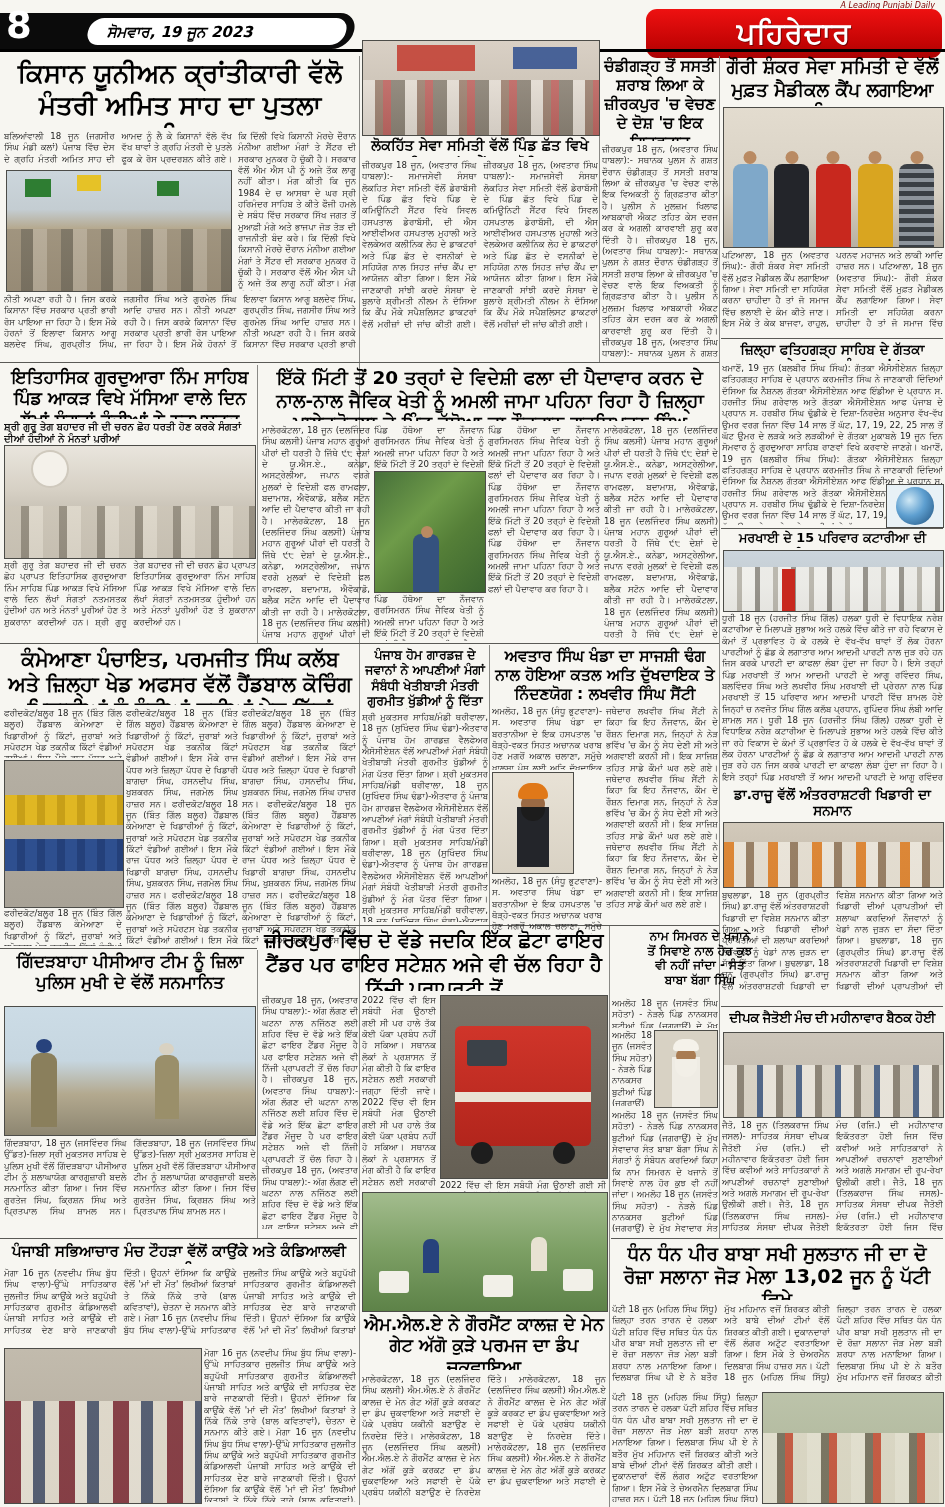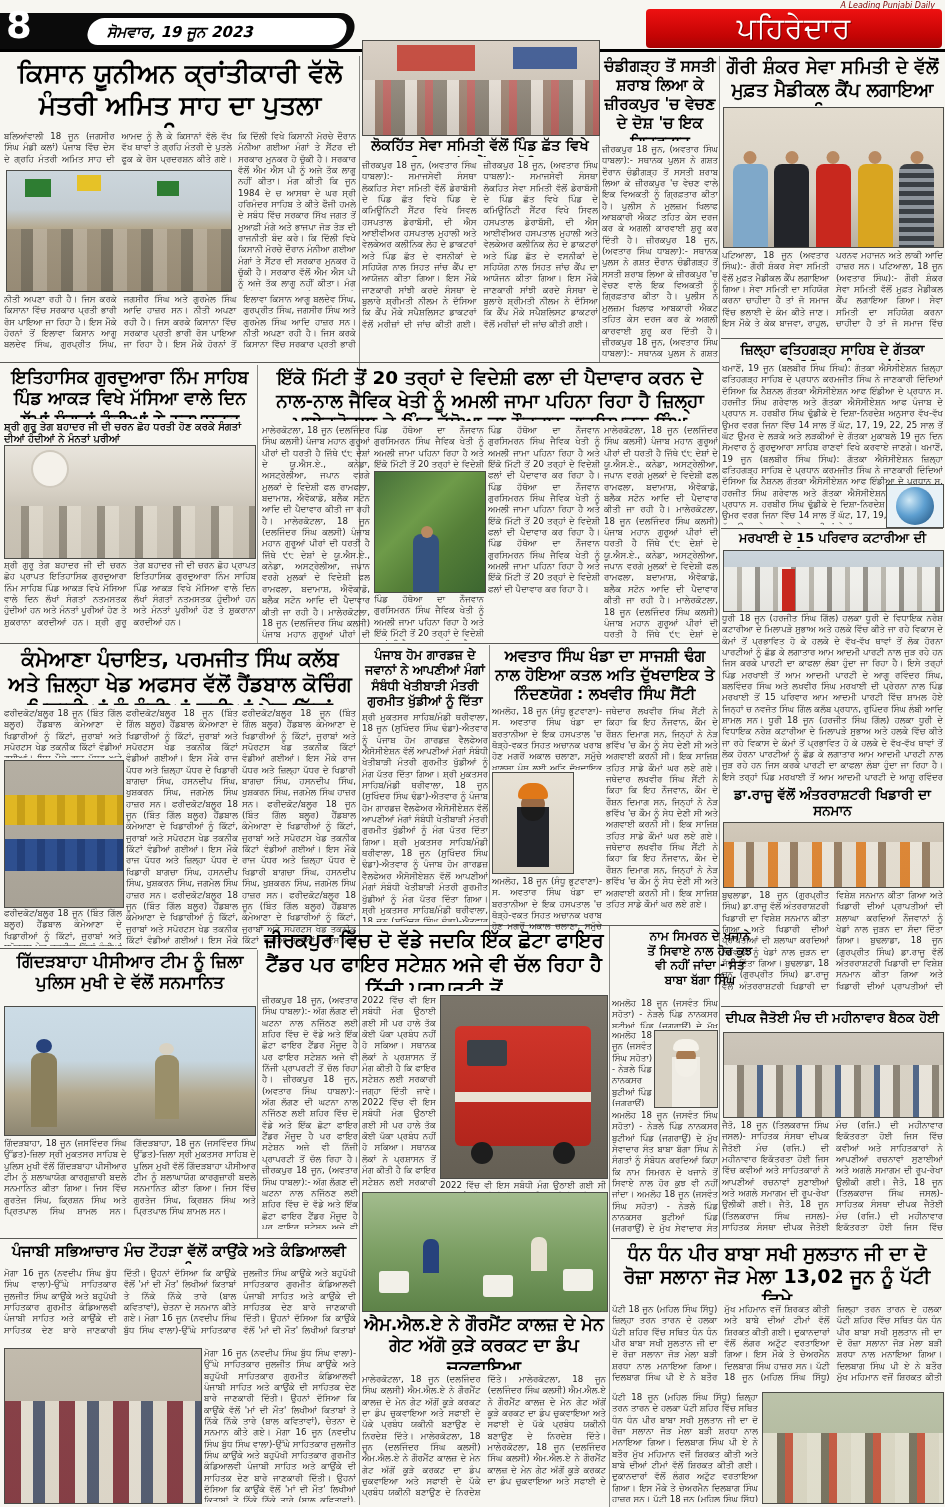--- a/index.html
+++ b/index.html
@@ -3,21 +3,21 @@
 <meta charset="utf-8">
 <style>
   html,body{margin:0;padding:0;background:#e9e7e2;font-family:"DejaVu Sans","Liberation Sans",sans-serif;}
   #page{position:relative;width:945px;height:1507px;background:#f7f6f1;color:#141414;overflow:hidden;margin:0 auto;}
   
   #hdr-rule{position:absolute;left:0;top:49px;width:945px;height:3px;background:#000;}
   #hdr-black{position:absolute;left:-14px;top:13px;width:368px;height:36px;background:#0b0b0b;border-radius:0 20px 20px 0;transform:skewX(-14deg);}
   #hdr-date{position:absolute;left:88px;top:18px;width:238px;height:27px;background:#fff;border-radius:13px;transform:skewX(-14deg);display:flex;align-items:center;padding-left:20px;font-weight:bold;font-size:15px;color:#000;}
   #page-no{position:absolute;left:6px;top:4px;font-size:37px;font-weight:800;color:#fff;z-index:3;}
   #tagline{position:absolute;right:10px;top:1px;font-size:8px;font-style:italic;color:#7a0000;}
-  #masthead{position:absolute;left:646px;top:9px;width:296px;height:39px;background:linear-gradient(180deg,#ee1111 0%,#c40404 70%,#a80303 100%);border-radius:4px;display:flex;align-items:center;justify-content:center;color:#fff;font-size:29px;font-weight:400;letter-spacing:1px;text-shadow:1px 1px 0 #700;}
+  #masthead{position:absolute;left:646px;top:9px;width:296px;height:49px;background:linear-gradient(180deg,#ee1111 0%,#c40404 70%,#a80303 100%);border-radius:11px;display:flex;align-items:center;justify-content:center;color:#fff;font-size:29px;font-weight:700;letter-spacing:1px;text-shadow:1px 1px 0 #700;}
   
   .vr{position:absolute;width:1px;background:#8a8a86;}
   .hr2{position:absolute;height:1px;background:#5a5a56;}
   
   .hl{position:absolute;font-weight:800;color:#000;text-align:center;line-height:1.22;overflow:hidden;}
   .sub{position:absolute;font-weight:700;color:#111;text-align:left;overflow:hidden;}
   .bd{position:absolute;font-size:8.6px;line-height:1.32;text-align:justify;overflow:hidden;color:#1c1c1c;column-gap:7px;}
   .photo{position:absolute;border:1px solid #4c4c48;overflow:hidden;}
   .pp{position:absolute;bottom:0;height:60%;width:16%;border-radius:8px 8px 0 0;}
   .pp::before{content:"";position:absolute;top:-13px;left:50%;transform:translateX(-50%);width:13px;height:13px;border-radius:50%;background:#b98a62;}
@@ -203,21 +203,21 @@
     <div class="photo" style="left:654px;top:1030px;width:62px;height:76px;background:#d8d2c4;">
       <div style="position:absolute;left:17px;top:26px;width:28px;height:50px;background:#efece4;"></div>
       <div style="position:absolute;left:21px;top:16px;width:20px;height:18px;border-radius:50%;background:#a97c53;"></div>
       <div style="position:absolute;left:18px;top:8px;width:26px;height:12px;border-radius:12px 12px 3px 3px;background:#f5f2ea;"></div>
       <div style="position:absolute;left:20px;top:28px;width:22px;height:18px;border-radius:0 0 11px 11px;background:#f2efe7;"></div>
     </div>
     <div class="bd" style="left:612px;top:1110px;width:106px;height:124px;">ਅਮਲੋਹ 18 ਜੂਨ (ਜਸਵੰਤ ਸਿੰਘ ਸਹੋਤਾ) - ਨੇੜਲੇ ਪਿੰਡ ਨਾਨਕਸਰ ਬੁਟੀਆਂ ਪਿੰਡ (ਜਗਰਾਉਂ) ਦੇ ਮੁੱਖ ਸੇਵਾਦਾਰ ਸੰਤ ਬਾਬਾ ਬੱਗਾ ਸਿੰਘ ਨੇ ਸੰਗਤਾਂ ਨੂੰ ਸੰਬੋਧਨ ਕਰਦਿਆਂ ਕਿਹਾ ਕਿ ਨਾਮ ਸਿਮਰਨ ਦੇ ਖਜਾਨੇ ਤੋਂ ਸਿਵਾਏ ਨਾਲ ਹੋਰ ਕੁਝ ਵੀ ਨਹੀਂ ਜਾਂਦਾ। ਅਮਲੋਹ 18 ਜੂਨ (ਜਸਵੰਤ ਸਿੰਘ ਸਹੋਤਾ) - ਨੇੜਲੇ ਪਿੰਡ ਨਾਨਕਸਰ ਬੁਟੀਆਂ ਪਿੰਡ (ਜਗਰਾਉਂ) ਦੇ ਮੁੱਖ ਸੇਵਾਦਾਰ ਸੰਤ ਬਾਬਾ ਬੱਗਾ ਸਿੰਘ ਨੇ ਸੰਗਤਾਂ ਨੂੰ ਸੰਬੋਧਨ ਕਰਦਿਆਂ ਕਿਹਾ ਕਿ ਨਾਮ ਸਿਮਰਨ ਦੇ ਖਜਾਨੇ ਤੋਂ ਸਿਵਾਏ ਨਾਲ ਹੋਰ ਕੁਝ ਵੀ ਨਹੀਂ ਜਾਂਦਾ।</div>
   </div>
 
   <div>
-    <div class="hl" style="left:722px;top:1010px;width:221px;height:20px;font-size:13px;">ਦੀਪਕ ਜੈਤੋਈ ਮੰਚ ਦੀ ਮਹੀਨਾਵਾਰ ਬੈਠਕ ਹੋਈ</div>
+    <div class="hl" style="left:722px;top:1010px;width:221px;height:20px;font-size:13px;font-family:Liberation Serif, serif;">ਦੀਪਕ ਜੈਤੋਈ ਮੰਚ ਦੀ ਮਹੀਨਾਵਾਰ ਬੈਠਕ ਹੋਈ</div>
     <div class="photo" style="left:723px;top:1032px;width:219px;height:84px;background:linear-gradient(180deg,#cdc6ba 0%,#bfb8ac 100%);">
       <div style="position:absolute;left:0;bottom:0;width:100%;height:62%;background:repeating-linear-gradient(90deg,#f0ece3 0 13px,#7e7668 13px 20px,#dcd6c9 20px 33px,#35527e 33px 39px);opacity:.8;"></div>
     </div>
     <div class="bd" style="left:722px;top:1120px;width:221px;height:114px;columns:2;">ਜੈਤੋ, 18 ਜੂਨ (ਤਿਲਕਰਾਜ ਸਿੰਘ ਜਸਲ)- ਸਾਹਿਤਕ ਸੰਸਥਾ ਦੀਪਕ ਜੈਤੋਈ ਮੰਚ (ਰਜਿ.) ਦੀ ਮਹੀਨਾਵਾਰ ਇਕੱਤਰਤਾ ਹੋਈ ਜਿਸ ਵਿੱਚ ਕਵੀਆਂ ਅਤੇ ਸਾਹਿਤਕਾਰਾਂ ਨੇ ਆਪਣੀਆਂ ਰਚਨਾਵਾਂ ਸੁਣਾਈਆਂ ਅਤੇ ਅਗਲੇ ਸਮਾਗਮ ਦੀ ਰੂਪ-ਰੇਖਾ ਉਲੀਕੀ ਗਈ। ਜੈਤੋ, 18 ਜੂਨ (ਤਿਲਕਰਾਜ ਸਿੰਘ ਜਸਲ)- ਸਾਹਿਤਕ ਸੰਸਥਾ ਦੀਪਕ ਜੈਤੋਈ ਮੰਚ (ਰਜਿ.) ਦੀ ਮਹੀਨਾਵਾਰ ਇਕੱਤਰਤਾ ਹੋਈ ਜਿਸ ਵਿੱਚ ਕਵੀਆਂ ਅਤੇ ਸਾਹਿਤਕਾਰਾਂ ਨੇ ਆਪਣੀਆਂ ਰਚਨਾਵਾਂ ਸੁਣਾਈਆਂ ਅਤੇ ਅਗਲੇ ਸਮਾਗਮ ਦੀ ਰੂਪ-ਰੇਖਾ ਉਲੀਕੀ ਗਈ। ਜੈਤੋ, 18 ਜੂਨ (ਤਿਲਕਰਾਜ ਸਿੰਘ ਜਸਲ)- ਸਾਹਿਤਕ ਸੰਸਥਾ ਦੀਪਕ ਜੈਤੋਈ ਮੰਚ (ਰਜਿ.) ਦੀ ਮਹੀਨਾਵਾਰ ਇਕੱਤਰਤਾ ਹੋਈ ਜਿਸ ਵਿੱਚ ਕਵੀਆਂ ਅਤੇ ਸਾਹਿਤਕਾਰਾਂ ਨੇ ਆਪਣੀਆਂ ਰਚਨਾਵਾਂ ਸੁਣਾਈਆਂ ਅਤੇ ਅਗਲੇ ਸਮਾਗਮ ਦੀ ਰੂਪ-ਰੇਖਾ ਉਲੀਕੀ ਗਈ।</div>
   </div>
 
   <div>
     <div class="hl" style="left:2px;top:1242px;width:354px;height:22px;font-size:15px;">ਪੰਜਾਬੀ ਸਭਿਆਚਾਰ ਮੰਚ ਟੌਹੜਾ ਵੱਲੋਂ ਕਾਉਂਕੇ ਅਤੇ ਕੰਡਿਆਲਵੀ ਸਨਮਾਨਿਤ</div>
     <div class="bd" style="left:4px;top:1268px;width:352px;height:76px;columns:3;">ਮੋਗਾ 16 ਜੂਨ (ਨਵਦੀਪ ਸਿੰਘ ਬੁੱਧ ਸਿੰਘ ਵਾਲਾ)-ਉੱਘੇ ਸਾਹਿਤਕਾਰ ਜੁਲਜੀਤ ਸਿੰਘ ਕਾਉਂਕੇ ਅਤੇ ਬਹੁਪੱਖੀ ਸਾਹਿਤਕਾਰ ਗੁਰਮੀਤ ਕੰਡਿਆਲਵੀ ਪੰਜਾਬੀ ਸਾਹਿਤ ਅਤੇ ਕਾਉਂਕੇ ਦੀ ਸਾਹਿਤਕ ਦੇਣ ਬਾਰੇ ਜਾਣਕਾਰੀ ਦਿੱਤੀ। ਉਹਨਾਂ ਦੱਸਿਆ ਕਿ ਕਾਉਂਕੇ ਵੱਲੋਂ 'ਮਾਂ ਦੀ ਮੌਤ' ਲਿਖੀਆਂ ਕਿਤਾਬਾਂ ਤੇ ਨਿੱਕੇ ਨਿੱਕੇ ਤਾਰੇ (ਬਾਲ ਕਵਿਤਾਵਾਂ), ਚੇਤਨਾ ਦੇ ਸਨਮਾਨ ਕੀਤੇ ਗਏ। ਮੋਗਾ 16 ਜੂਨ (ਨਵਦੀਪ ਸਿੰਘ ਬੁੱਧ ਸਿੰਘ ਵਾਲਾ)-ਉੱਘੇ ਸਾਹਿਤਕਾਰ ਜੁਲਜੀਤ ਸਿੰਘ ਕਾਉਂਕੇ ਅਤੇ ਬਹੁਪੱਖੀ ਸਾਹਿਤਕਾਰ ਗੁਰਮੀਤ ਕੰਡਿਆਲਵੀ ਪੰਜਾਬੀ ਸਾਹਿਤ ਅਤੇ ਕਾਉਂਕੇ ਦੀ ਸਾਹਿਤਕ ਦੇਣ ਬਾਰੇ ਜਾਣਕਾਰੀ ਦਿੱਤੀ। ਉਹਨਾਂ ਦੱਸਿਆ ਕਿ ਕਾਉਂਕੇ ਵੱਲੋਂ 'ਮਾਂ ਦੀ ਮੌਤ' ਲਿਖੀਆਂ ਕਿਤਾਬਾਂ ਤੇ ਨਿੱਕੇ ਨਿੱਕੇ ਤਾਰੇ (ਬਾਲ ਕਵਿਤਾਵਾਂ), ਚੇਤਨਾ ਦੇ ਸਨਮਾਨ ਕੀਤੇ ਗਏ। ਮੋਗਾ 16 ਜੂਨ (ਨਵਦੀਪ ਸਿੰਘ ਬੁੱਧ ਸਿੰਘ ਵਾਲਾ)-ਉੱਘੇ ਸਾਹਿਤਕਾਰ ਜੁਲਜੀਤ ਸਿੰਘ ਕਾਉਂਕੇ ਅਤੇ ਬਹੁਪੱਖੀ ਸਾਹਿਤਕਾਰ ਗੁਰਮੀਤ ਕੰਡਿਆਲਵੀ ਪੰਜਾਬੀ ਸਾਹਿਤ ਅਤੇ ਕਾਉਂਕੇ ਦੀ ਸਾਹਿਤਕ ਦੇਣ ਬਾਰੇ ਜਾਣਕਾਰੀ ਦਿੱਤੀ। ਉਹਨਾਂ ਦੱਸਿਆ ਕਿ ਕਾਉਂਕੇ ਵੱਲੋਂ 'ਮਾਂ ਦੀ ਮੌਤ' ਲਿਖੀਆਂ ਕਿਤਾਬਾਂ ਤੇ ਨਿੱਕੇ ਨਿੱਕੇ ਤਾਰੇ (ਬਾਲ ਕਵਿਤਾਵਾਂ), ਚੇਤਨਾ ਦੇ ਸਨਮਾਨ ਕੀਤੇ ਗਏ।</div>
     <div class="photo" style="left:4px;top:1348px;width:196px;height:154px;background:linear-gradient(180deg,#c2bbad 0%,#b1a99b 100%);">
@@ -227,21 +227,21 @@
   </div>
 
   <div>
     <div class="photo" style="left:362px;top:1192px;width:244px;height:118px;background:linear-gradient(180deg,#a3bc8e 0%,#7da065 48%,#5d8248 100%);">
       <div style="position:absolute;left:16px;bottom:18px;width:30px;height:22px;background:#f2f0e8;border-radius:3px;"></div>
       <div style="position:absolute;left:120px;bottom:14px;width:30px;height:22px;background:#f2f0e8;border-radius:3px;"></div>
       <div style="position:absolute;left:200px;bottom:20px;width:30px;height:22px;background:#f2f0e8;border-radius:3px;"></div>
       <div style="position:absolute;left:60px;bottom:38px;width:16px;height:34px;border-radius:7px 7px 0 0;background:#27427c;"></div>
       <div style="position:absolute;left:168px;bottom:40px;width:16px;height:34px;border-radius:7px 7px 0 0;background:#e8e2d2;"></div>
     </div>
-    <div class="hl" style="left:362px;top:1314px;width:244px;height:56px;font-size:17.5px;">ਐਮ.ਐਲ.ਏ ਨੇ ਗੌਰਮੈਂਟ ਕਾਲਜ਼ ਦੇ ਮੇਨ ਗੇਟ ਅੱਗੋ ਕੁੜੇ ਕਰਕਟ ਦਾ ਡੰਪ ਚੁਕਵਾਇਆ</div>
+    <div class="hl" style="left:362px;top:1314px;width:244px;height:56px;font-size:17.5px;">ਐਮ.ਐਲ.ਏ ਨੇ ਗੌਰਮੈਂਟ ਕਾਲਜ਼ ਦੇ ਮੇਨ ਗੇਟ ਅੱਗੋ ਕੁੜੇ ਪਰਮਜ ਦਾ ਡੰਪ ਚੁਕਵਾਇਆ</div>
     <div class="bd" style="left:362px;top:1374px;width:244px;height:128px;columns:2;">ਮਾਲੇਰਕੋਟਲਾ, 18 ਜੂਨ (ਦਲਜਿੰਦਰ ਸਿੰਘ ਕਲਸੀ) ਐਮ.ਐਲ.ਏ ਨੇ ਗੌਰਮੈਂਟ ਕਾਲਜ਼ ਦੇ ਮੇਨ ਗੇਟ ਅੱਗੋਂ ਕੂੜੇ ਕਰਕਟ ਦਾ ਡੰਪ ਚੁਕਵਾਇਆ ਅਤੇ ਸਫਾਈ ਦੇ ਪੱਕੇ ਪ੍ਰਬੰਧ ਯਕੀਨੀ ਬਣਾਉਣ ਦੇ ਨਿਰਦੇਸ਼ ਦਿੱਤੇ। ਮਾਲੇਰਕੋਟਲਾ, 18 ਜੂਨ (ਦਲਜਿੰਦਰ ਸਿੰਘ ਕਲਸੀ) ਐਮ.ਐਲ.ਏ ਨੇ ਗੌਰਮੈਂਟ ਕਾਲਜ਼ ਦੇ ਮੇਨ ਗੇਟ ਅੱਗੋਂ ਕੂੜੇ ਕਰਕਟ ਦਾ ਡੰਪ ਚੁਕਵਾਇਆ ਅਤੇ ਸਫਾਈ ਦੇ ਪੱਕੇ ਪ੍ਰਬੰਧ ਯਕੀਨੀ ਬਣਾਉਣ ਦੇ ਨਿਰਦੇਸ਼ ਦਿੱਤੇ। ਮਾਲੇਰਕੋਟਲਾ, 18 ਜੂਨ (ਦਲਜਿੰਦਰ ਸਿੰਘ ਕਲਸੀ) ਐਮ.ਐਲ.ਏ ਨੇ ਗੌਰਮੈਂਟ ਕਾਲਜ਼ ਦੇ ਮੇਨ ਗੇਟ ਅੱਗੋਂ ਕੂੜੇ ਕਰਕਟ ਦਾ ਡੰਪ ਚੁਕਵਾਇਆ ਅਤੇ ਸਫਾਈ ਦੇ ਪੱਕੇ ਪ੍ਰਬੰਧ ਯਕੀਨੀ ਬਣਾਉਣ ਦੇ ਨਿਰਦੇਸ਼ ਦਿੱਤੇ। ਮਾਲੇਰਕੋਟਲਾ, 18 ਜੂਨ (ਦਲਜਿੰਦਰ ਸਿੰਘ ਕਲਸੀ) ਐਮ.ਐਲ.ਏ ਨੇ ਗੌਰਮੈਂਟ ਕਾਲਜ਼ ਦੇ ਮੇਨ ਗੇਟ ਅੱਗੋਂ ਕੂੜੇ ਕਰਕਟ ਦਾ ਡੰਪ ਚੁਕਵਾਇਆ ਅਤੇ ਸਫਾਈ ਦੇ ਪੱਕੇ ਪ੍ਰਬੰਧ ਯਕੀਨੀ ਬਣਾਉਣ ਦੇ ਨਿਰਦੇਸ਼ ਦਿੱਤੇ।</div>
   </div>
 
   <div>
     <div class="hl" style="left:612px;top:1242px;width:330px;height:58px;font-size:19px;">ਧੰਨ ਧੰਨ ਪੀਰ ਬਾਬਾ ਸਖੀ ਸੁਲਤਾਨ ਜੀ ਦਾ ਦੋ ਰੋਜ਼ਾ ਸਲਾਨਾ ਜੋੜ ਮੇਲਾ 13,02 ਜੂਨ ਨੂੰ ਪੱਟੀ ਵਿਖੇ</div>
     <div class="bd" style="left:612px;top:1304px;width:330px;height:84px;columns:3;">ਪੱਟੀ 18 ਜੂਨ (ਮਹਿਲ ਸਿੰਘ ਸਿੱਧੂ) ਜ਼ਿਲ੍ਹਾ ਤਰਨ ਤਾਰਨ ਦੇ ਹਲਕਾ ਪੱਟੀ ਸ਼ਹਿਰ ਵਿੱਚ ਸਥਿਤ ਧੰਨ ਧੰਨ ਪੀਰ ਬਾਬਾ ਸਖੀ ਸੁਲਤਾਨ ਜੀ ਦਾ ਦੋ ਰੋਜ਼ਾ ਸਲਾਨਾ ਜੋੜ ਮੇਲਾ ਬੜੀ ਸ਼ਰਧਾ ਨਾਲ ਮਨਾਇਆ ਗਿਆ। ਦਿਲਬਾਗ ਸਿੰਘ ਪੀ ਏ ਨੇ ਬਤੌਰ ਮੁੱਖ ਮਹਿਮਾਨ ਵਜੋਂ ਸ਼ਿਰਕਤ ਕੀਤੀ ਅਤੇ ਬਾਬੇ ਦੀਆਂ ਟੀਮਾਂ ਵੱਲੋਂ ਸ਼ਿਰਕਤ ਕੀਤੀ ਗਈ। ਦੁਕਾਨਦਾਰਾਂ ਵੱਲੋਂ ਲੰਗਰ ਅਟੁੱਟ ਵਰਤਾਇਆ ਗਿਆ। ਇਸ ਮੌਕੇ ਤੇ ਚੇਅਰਮੈਨ ਦਿਲਬਾਗ ਸਿੰਘ ਹਾਜ਼ਰ ਸਨ। ਪੱਟੀ 18 ਜੂਨ (ਮਹਿਲ ਸਿੰਘ ਸਿੱਧੂ) ਜ਼ਿਲ੍ਹਾ ਤਰਨ ਤਾਰਨ ਦੇ ਹਲਕਾ ਪੱਟੀ ਸ਼ਹਿਰ ਵਿੱਚ ਸਥਿਤ ਧੰਨ ਧੰਨ ਪੀਰ ਬਾਬਾ ਸਖੀ ਸੁਲਤਾਨ ਜੀ ਦਾ ਦੋ ਰੋਜ਼ਾ ਸਲਾਨਾ ਜੋੜ ਮੇਲਾ ਬੜੀ ਸ਼ਰਧਾ ਨਾਲ ਮਨਾਇਆ ਗਿਆ। ਦਿਲਬਾਗ ਸਿੰਘ ਪੀ ਏ ਨੇ ਬਤੌਰ ਮੁੱਖ ਮਹਿਮਾਨ ਵਜੋਂ ਸ਼ਿਰਕਤ ਕੀਤੀ ਅਤੇ ਬਾਬੇ ਦੀਆਂ ਟੀਮਾਂ ਵੱਲੋਂ ਸ਼ਿਰਕਤ ਕੀਤੀ ਗਈ। ਦੁਕਾਨਦਾਰਾਂ ਵੱਲੋਂ ਲੰਗਰ ਅਟੁੱਟ ਵਰਤਾਇਆ ਗਿਆ। ਇਸ ਮੌਕੇ ਤੇ ਚੇਅਰਮੈਨ ਦਿਲਬਾਗ ਸਿੰਘ ਹਾਜ਼ਰ ਸਨ।</div>
     <div class="bd" style="left:612px;top:1392px;width:146px;height:110px;">ਪੱਟੀ 18 ਜੂਨ (ਮਹਿਲ ਸਿੰਘ ਸਿੱਧੂ) ਜ਼ਿਲ੍ਹਾ ਤਰਨ ਤਾਰਨ ਦੇ ਹਲਕਾ ਪੱਟੀ ਸ਼ਹਿਰ ਵਿੱਚ ਸਥਿਤ ਧੰਨ ਧੰਨ ਪੀਰ ਬਾਬਾ ਸਖੀ ਸੁਲਤਾਨ ਜੀ ਦਾ ਦੋ ਰੋਜ਼ਾ ਸਲਾਨਾ ਜੋੜ ਮੇਲਾ ਬੜੀ ਸ਼ਰਧਾ ਨਾਲ ਮਨਾਇਆ ਗਿਆ। ਦਿਲਬਾਗ ਸਿੰਘ ਪੀ ਏ ਨੇ ਬਤੌਰ ਮੁੱਖ ਮਹਿਮਾਨ ਵਜੋਂ ਸ਼ਿਰਕਤ ਕੀਤੀ ਅਤੇ ਬਾਬੇ ਦੀਆਂ ਟੀਮਾਂ ਵੱਲੋਂ ਸ਼ਿਰਕਤ ਕੀਤੀ ਗਈ। ਦੁਕਾਨਦਾਰਾਂ ਵੱਲੋਂ ਲੰਗਰ ਅਟੁੱਟ ਵਰਤਾਇਆ ਗਿਆ। ਇਸ ਮੌਕੇ ਤੇ ਚੇਅਰਮੈਨ ਦਿਲਬਾਗ ਸਿੰਘ ਹਾਜ਼ਰ ਸਨ। ਪੱਟੀ 18 ਜੂਨ (ਮਹਿਲ ਸਿੰਘ ਸਿੱਧੂ) ਜ਼ਿਲ੍ਹਾ ਤਰਨ ਤਾਰਨ ਦੇ ਹਲਕਾ ਪੱਟੀ ਸ਼ਹਿਰ ਵਿੱਚ ਸਥਿਤ ਧੰਨ ਧੰਨ ਪੀਰ ਬਾਬਾ ਸਖੀ ਸੁਲਤਾਨ ਜੀ ਦਾ ਦੋ ਰੋਜ਼ਾ ਸਲਾਨਾ ਜੋੜ ਮੇਲਾ ਬੜੀ ਸ਼ਰਧਾ ਨਾਲ ਮਨਾਇਆ ਗਿਆ। ਦਿਲਬਾਗ ਸਿੰਘ ਪੀ ਏ ਨੇ ਬਤੌਰ ਮੁੱਖ ਮਹਿਮਾਨ ਵਜੋਂ ਸ਼ਿਰਕਤ ਕੀਤੀ ਅਤੇ ਬਾਬੇ ਦੀਆਂ ਟੀਮਾਂ ਵੱਲੋਂ ਸ਼ਿਰਕਤ ਕੀਤੀ ਗਈ। ਦੁਕਾਨਦਾਰਾਂ ਵੱਲੋਂ ਲੰਗਰ ਅਟੁੱਟ ਵਰਤਾਇਆ ਗਿਆ। ਇਸ ਮੌਕੇ ਤੇ ਚੇਅਰਮੈਨ ਦਿਲਬਾਗ ਸਿੰਘ ਹਾਜ਼ਰ ਸਨ।</div>
     <div class="photo" style="left:762px;top:1392px;width:180px;height:110px;background:linear-gradient(180deg,#bcc3aa 0%,#aab295 100%);">
       <div style="position:absolute;left:0;bottom:0;width:100%;height:64%;background:repeating-linear-gradient(90deg,#ece7d9 0 14px,#6c6453 14px 22px,#c8452e 22px 30px,#e2dccb 30px 44px);opacity:.8;"></div>
     </div>

